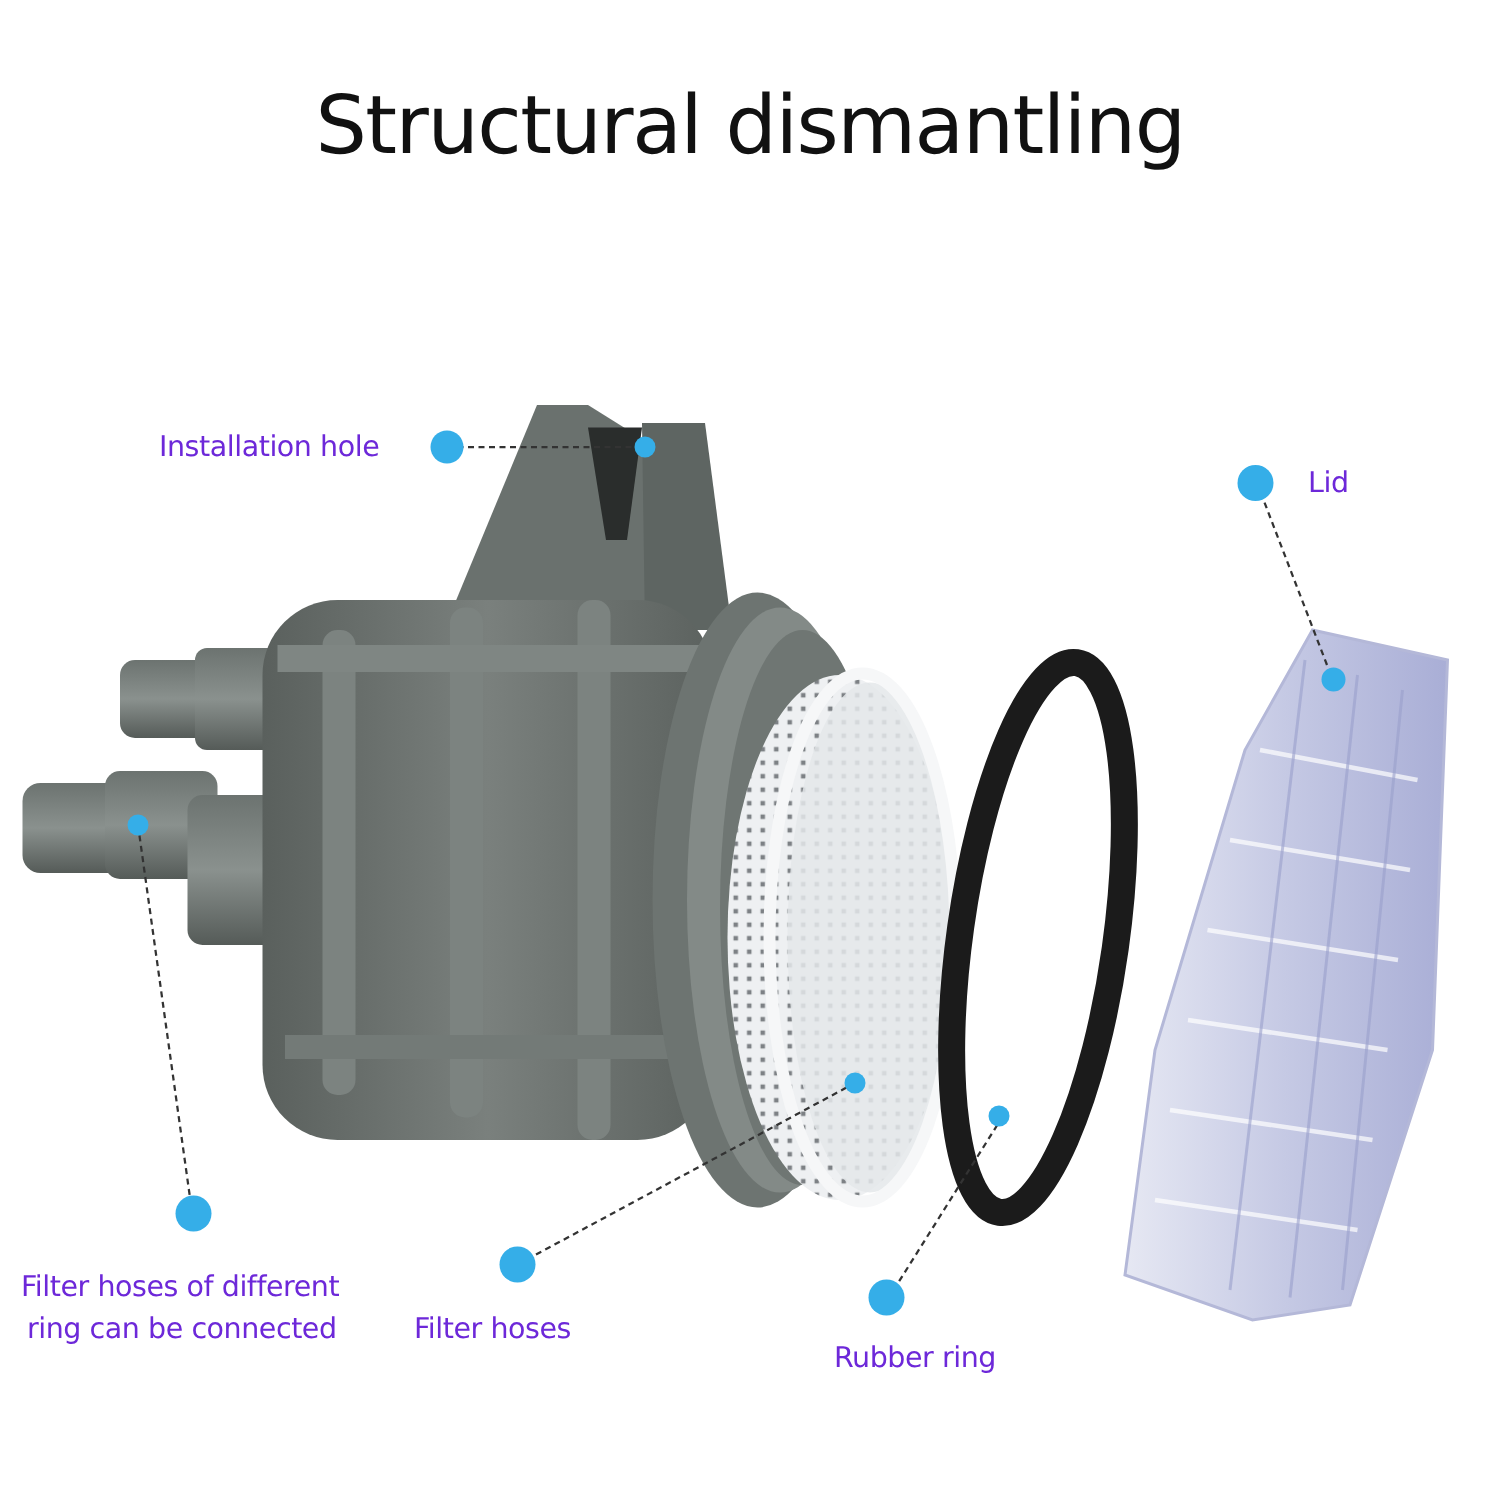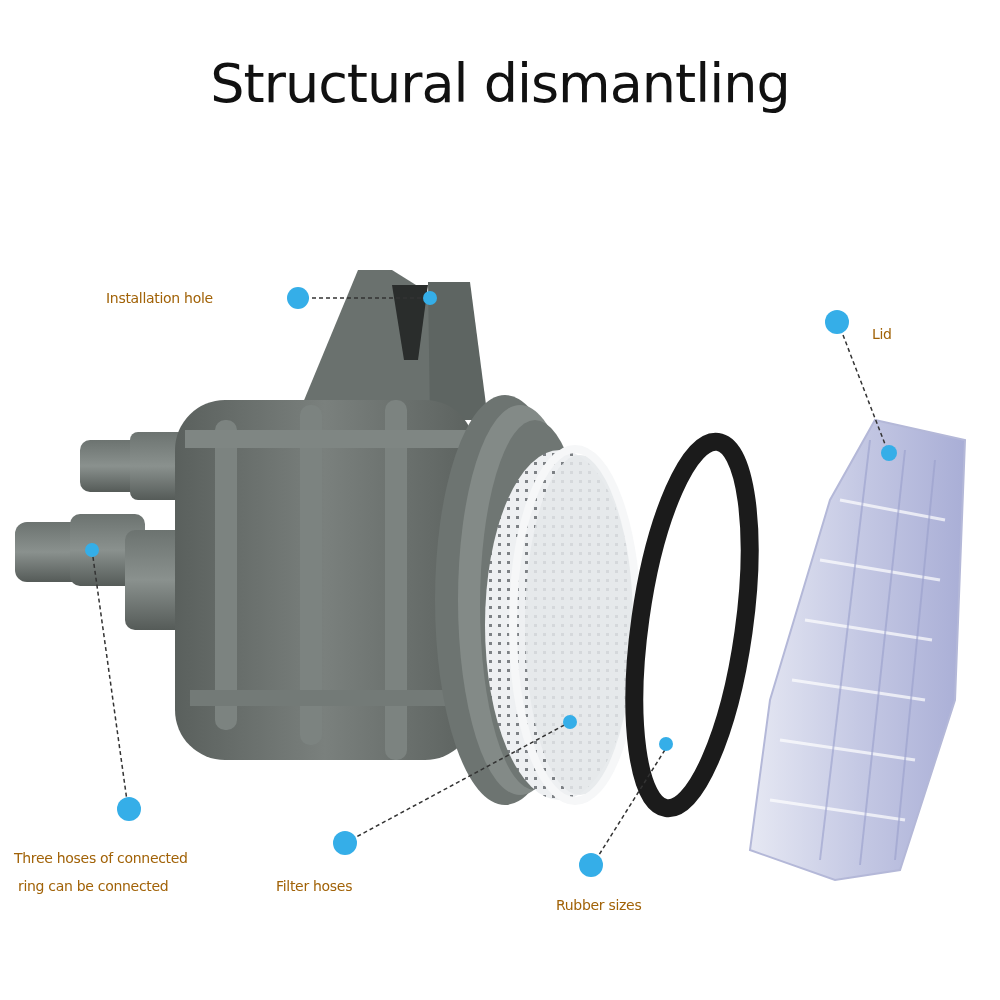--- a/index.html
+++ b/index.html
@@ -1,19 +1,19 @@
 <!DOCTYPE html>
 <html><head>
 <meta charset="utf-8">
 <style>
   html,body{margin:0;padding:0;background:#ffffff;}
   body{width:1000px;height:1000px;position:relative;overflow:hidden;font-family:"DejaVu Sans",sans-serif;}
   .title{position:absolute;left:0;width:1000px;top:52px;text-align:center;font-size:54px;font-weight:normal;color:#111;letter-spacing:-1px;font-family:"DejaVu Sans",sans-serif;}
   .subtitle{position:absolute;left:200px;width:600px;top:134px;text-align:center;font-size:6px;line-height:9px;color:#bbb;filter:blur(0.6px);font-family:"DejaVu Sans",sans-serif;}
-  .label{position:absolute;font-size:14px;color:#a16207;line-height:28px;font-family:"DejaVu Sans",sans-serif;letter-spacing:-0.3px;}
+  .label{position:absolute;font-size:19px;color:#6d28d9;line-height:28px;font-family:"DejaVu Sans",sans-serif;letter-spacing:-0.3px;}
   .dot{position:absolute;border-radius:50%;background:#35aee8;}
   svg.art{position:absolute;left:0;top:0;}
 </style>
 </head>
 <body>
 
 <div class="title">Structural dismantling</div>
 <div class="subtitle"></div>
 
 <svg class="art" width="1000" height="1000" viewBox="0 0 1000 1000">
@@ -111,17 +111,17 @@
 <div class="dot" style="left:85px;top:543px;width:14px;height:14px;"></div>
 <div class="dot" style="left:117px;top:797px;width:24px;height:24px;"></div>
 <div class="dot" style="left:333px;top:831px;width:24px;height:24px;"></div>
 <div class="dot" style="left:563px;top:715px;width:14px;height:14px;"></div>
 <div class="dot" style="left:579px;top:853px;width:24px;height:24px;"></div>
 <div class="dot" style="left:659px;top:737px;width:14px;height:14px;"></div>
 <div class="dot" style="left:825px;top:310px;width:24px;height:24px;"></div>
 <div class="dot" style="left:881px;top:445px;width:16px;height:16px;"></div>
 
 <div class="label" style="left:106px;top:284px;">Installation hole</div>
-<div class="label" style="left:14px;top:844px;">Three hoses of connected</div>
+<div class="label" style="left:14px;top:844px;">Filter hoses of different</div>
 <div class="label" style="left:18px;top:872px;">ring can be connected</div>
 <div class="label" style="left:276px;top:872px;">Filter hoses</div>
-<div class="label" style="left:556px;top:891px;">Rubber sizes</div>
-<div class="label" style="left:872px;top:308px;margin-top:12px;">Lid</div>
+<div class="label" style="left:556px;top:891px;">Rubber ring</div>
+<div class="label" style="left:872px;top:308px;">Lid</div>
 
 </body></html>

